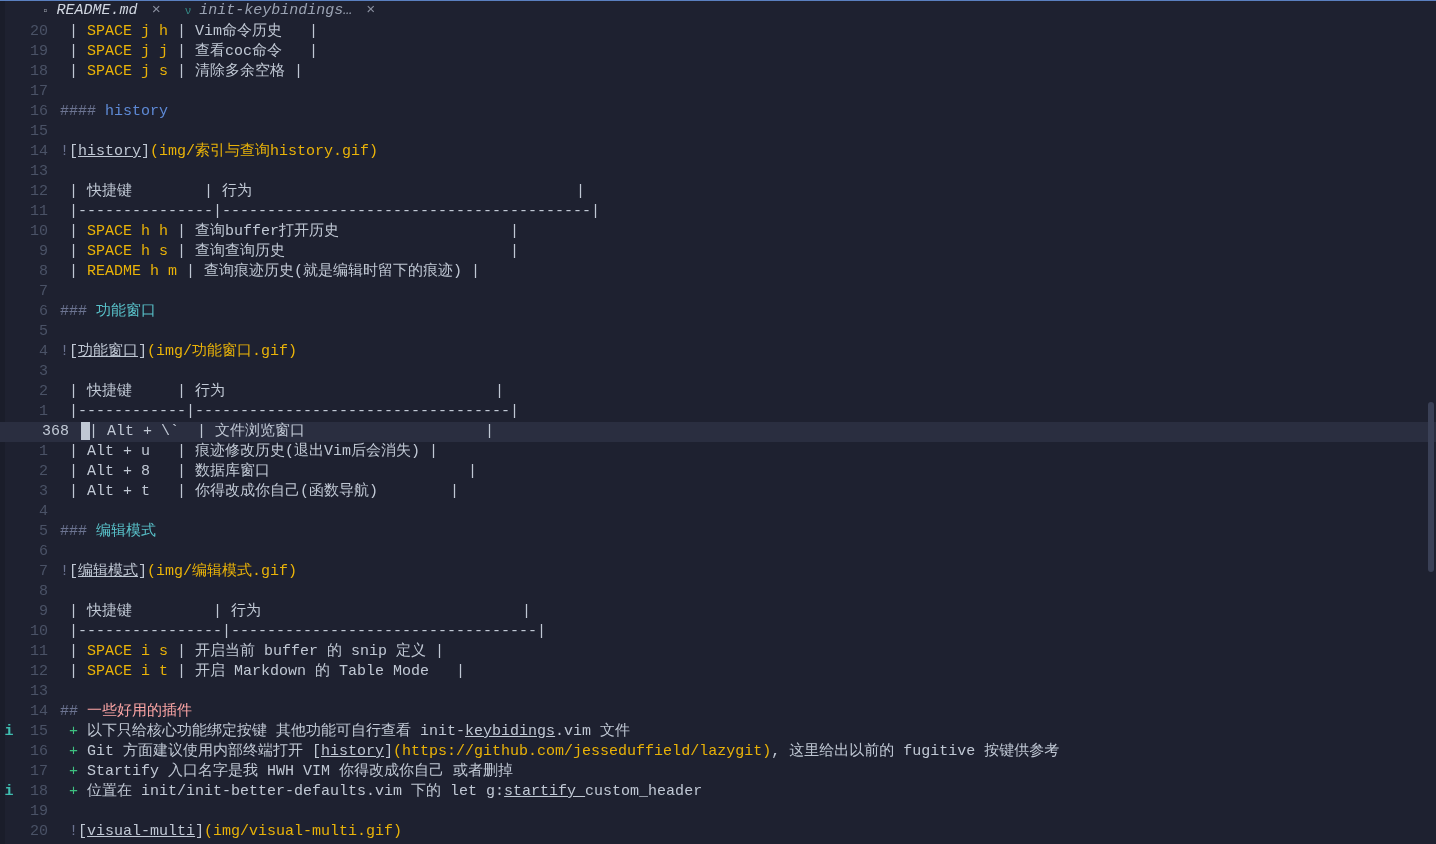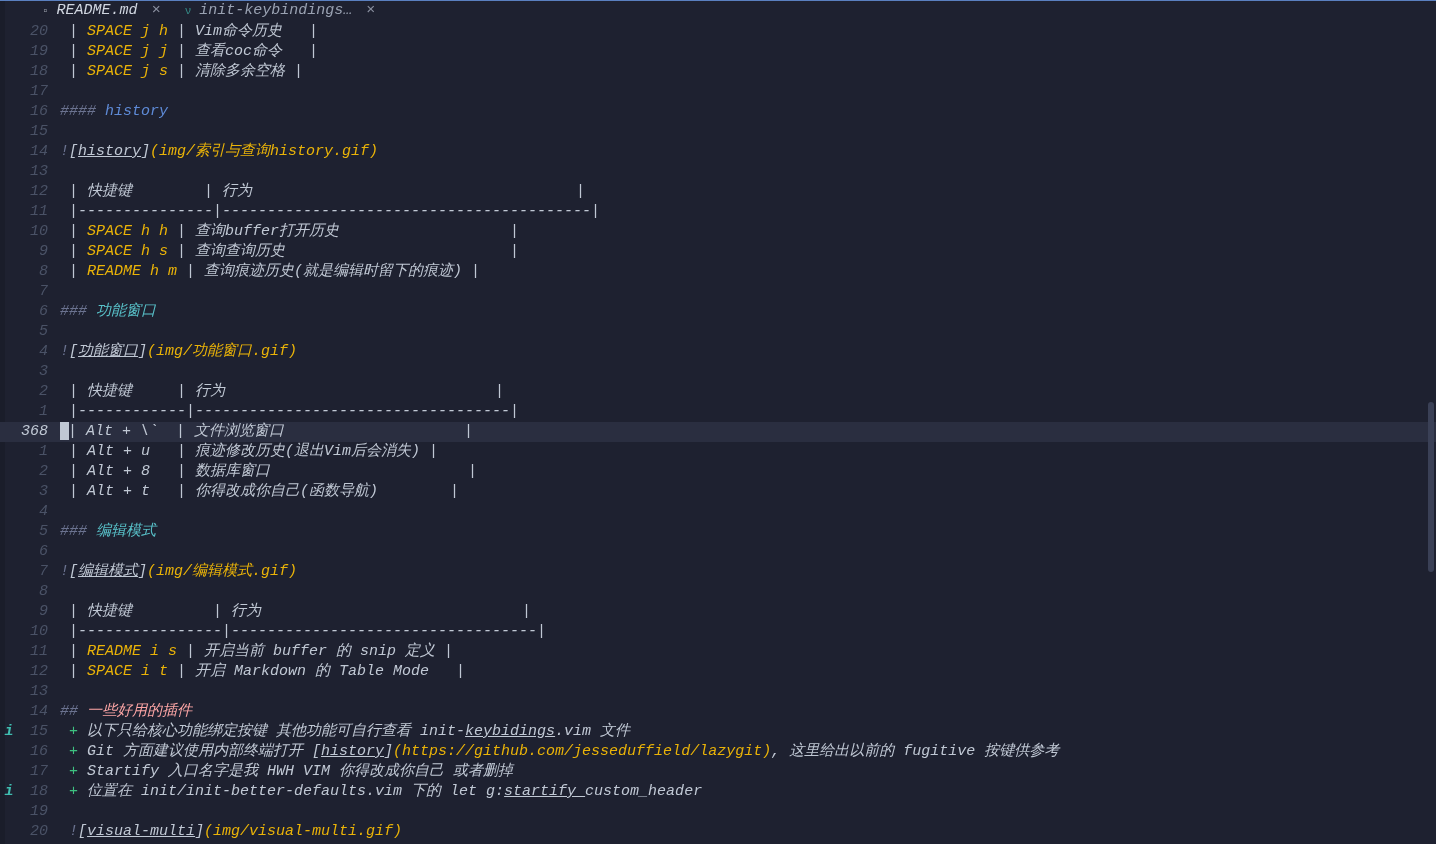--- a/index.html
+++ b/index.html
@@ -37,21 +37,20 @@
     font-style: italic;
   }
   .tab.active { color: #d0d6e0; }
   .tab-icon { font-style: normal; font-size: 11px; opacity: 0.7; }
   .tab-close { font-style: normal; color: #8a90a0; margin-left: 6px; }
   .tab-icon.teal { color: #3fbdb0; font-style: normal; }
   .editor {
     position: relative;
     height: calc(100% - 22px);
     overflow: hidden;
-    font-style: italic;
   }
   .line {
     display: flex;
     height: 20px;
     white-space: pre;
   }
   .sign-col {
     width: 18px;
     text-align: center;
     color: #3fbdb0;
@@ -64,20 +63,21 @@
     padding-right: 8px;
     color: #4a5266;
     font-size: 15px;
   }
   .code {
     flex: 1;
     padding-left: 4px;
   }
   .line.current {
     background: #2a2e40;
+    padding-left: 21px;
   }
   .line.current .lineno {
     color: #c0c8d4;
   }
   .c-gray { color: #6b7390; }
   .c-text { color: #eab308; }
   .c-hdrblue { color: #5e8ad6; font-weight: 500; }
   .c-hdrteal { color: #fca5a5; }
   .c-hdrlight { color: #58c0c8; }
   .c-link { text-decoration: underline; color: #c0c8d4; }
@@ -153,21 +153,21 @@
     <div class="line"><div class="sign-col"></div><div class="lineno">1</div><div class="code"> | Alt + u   | 痕迹修改历史(退出Vim后会消失) |</div></div>
     <div class="line"><div class="sign-col"></div><div class="lineno">2</div><div class="code"> | Alt + 8   | 数据库窗口                      |</div></div>
     <div class="line"><div class="sign-col"></div><div class="lineno">3</div><div class="code"> | Alt + t   | 你得改成你自己(函数导航)        |</div></div>
     <div class="line"><div class="sign-col"></div><div class="lineno">4</div><div class="code"></div></div>
     <div class="line"><div class="sign-col"></div><div class="lineno">5</div><div class="code"><span class="c-gray">###</span> <span class="c-hdrlight">编辑模式</span></div></div>
     <div class="line"><div class="sign-col"></div><div class="lineno">6</div><div class="code"></div></div>
     <div class="line"><div class="sign-col"></div><div class="lineno">7</div><div class="code"><span class="c-gray">!</span>[<span class="c-link">编辑模式</span>]<span class="c-text">(img/编辑模式.gif)</span></div></div>
     <div class="line"><div class="sign-col"></div><div class="lineno">8</div><div class="code"></div></div>
     <div class="line"><div class="sign-col"></div><div class="lineno">9</div><div class="code"> | 快捷键         | 行为                             |</div></div>
     <div class="line"><div class="sign-col"></div><div class="lineno">10</div><div class="code"> |----------------|----------------------------------|</div></div>
-    <div class="line"><div class="sign-col"></div><div class="lineno">11</div><div class="code"> | <span class="c-text">README i s</span> | 开启当前 buffer 的 snip 定义 |</div></div>
+    <div class="line"><div class="sign-col"></div><div class="lineno">11</div><div class="code"> | <span class="c-text">SPACE i s</span> | 开启当前 buffer 的 snip 定义 |</div></div>
     <div class="line"><div class="sign-col"></div><div class="lineno">12</div><div class="code"> | <span class="c-text">SPACE i t</span> | 开启 Markdown 的 Table Mode   |</div></div>
     <div class="line"><div class="sign-col"></div><div class="lineno">13</div><div class="code"></div></div>
     <div class="line"><div class="sign-col"></div><div class="lineno">14</div><div class="code"><span class="c-gray">##</span> <span class="c-hdrteal">一些好用的插件</span></div></div>
     <div class="line"><div class="sign-col">i</div><div class="lineno">15</div><div class="code"> <span class="c-addstar">+</span> 以下只给核心功能绑定按键 其他功能可自行查看 init-<span class="c-link">keybidings</span>.vim 文件</div></div>
     <div class="line"><div class="sign-col"></div><div class="lineno">16</div><div class="code"> <span class="c-addstar">+</span> Git 方面建议使用内部终端打开 [<span class="c-link">history</span>]<span class="c-text">(https://github.com/jesseduffield/lazygit)</span>, 这里给出以前的 fugitive 按键供参考</div></div>
     <div class="line"><div class="sign-col"></div><div class="lineno">17</div><div class="code"> <span class="c-addstar">+</span> Startify 入口名字是我 HWH VIM 你得改成你自己 或者删掉</div></div>
     <div class="line"><div class="sign-col">i</div><div class="lineno">18</div><div class="code"> <span class="c-addstar">+</span> 位置在 init/init-better-defaults.vim 下的 let g:<span class="c-link">startify_</span>custom_header</div></div>
     <div class="line"><div class="sign-col"></div><div class="lineno">19</div><div class="code"></div></div>
     <div class="line"><div class="sign-col"></div><div class="lineno">20</div><div class="code"> <span class="c-gray">!</span>[<span class="c-link">visual-multi</span>]<span class="c-text">(img/visual-multi.gif)</span></div></div>
   </div>

